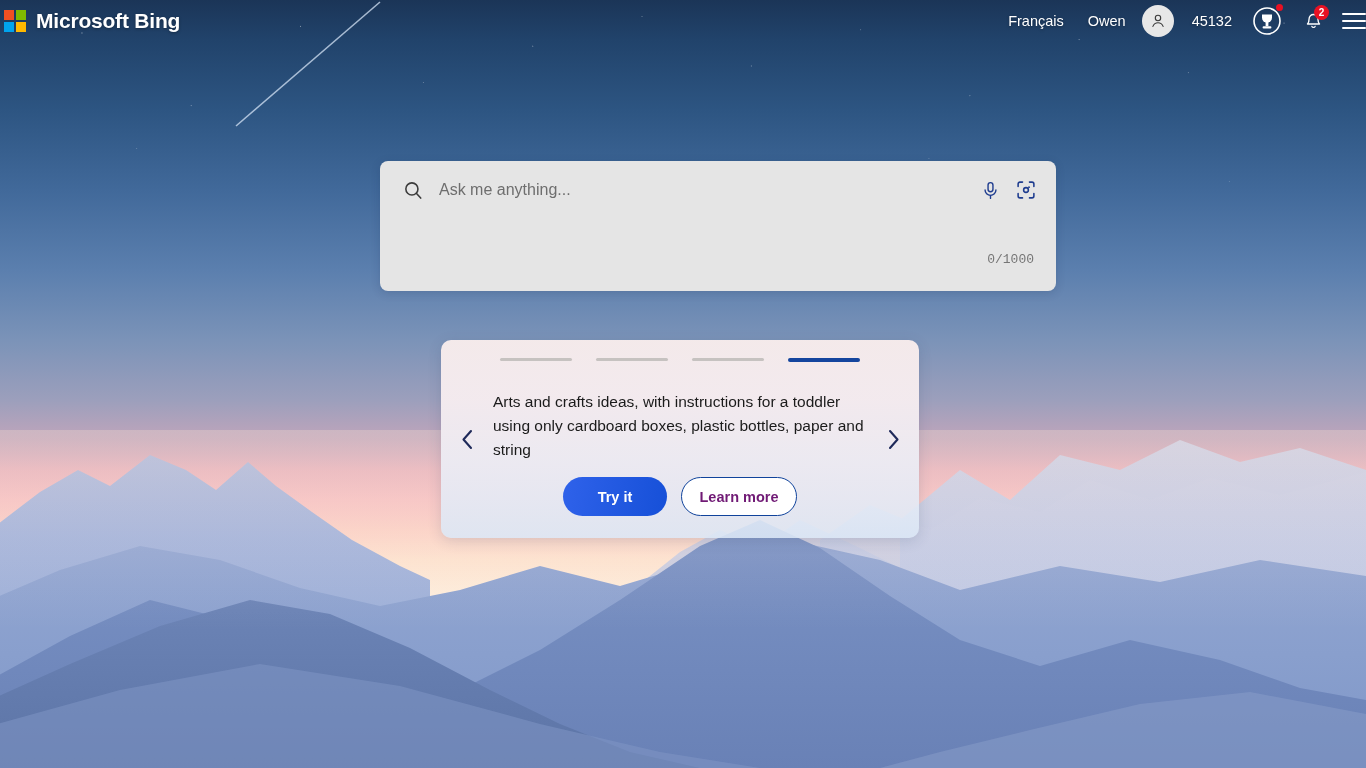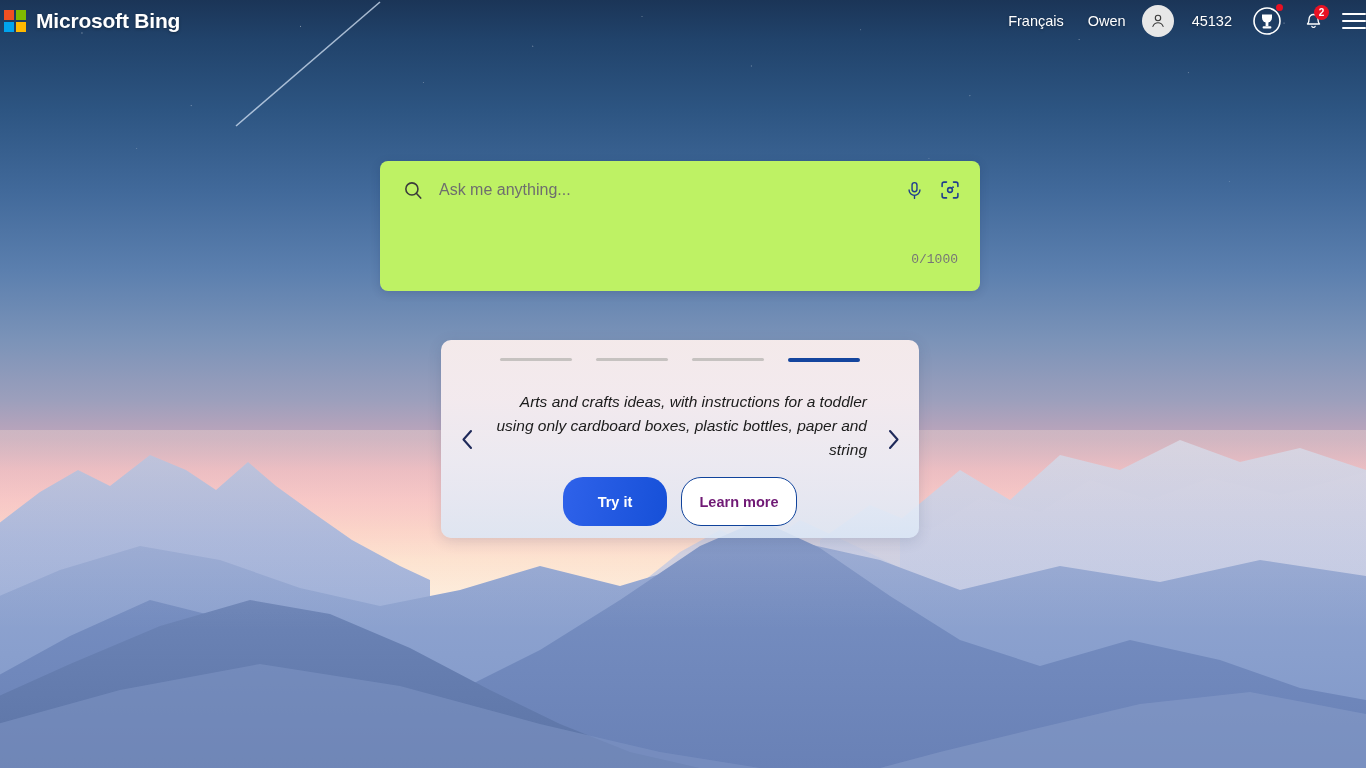--- a/index.html
+++ b/index.html
@@ -211,22 +211,22 @@
     display: block;
     height: 2px;
     background: #ffffff;
     border-radius: 1px;
   }
 
   
   .searchbox {
     position: absolute;
     left: 380px; top: 161px;
-    width: 600px; height: 130px;
-    background: #bef264;
+    width: 676px; height: 130px;
+    background: #e5e5e5;
     border-radius: 8px;
     box-shadow: 0 2px 10px rgba(20,40,80,.18);
     z-index: 20;
   }
   .search-row {
     position: absolute;
     left: 0; top: 0; right: 0; height: 58px;
     display: flex;
     align-items: center;
     padding: 0 16px 0 22px;
@@ -288,34 +288,33 @@
   }
   .progress-bar.active { background: #14459e; height: 4px; }
 
   .card-body {
     position: absolute;
     left: 52px; right: 52px; top: 50px;
   }
   .card-text {
     font-size: 15.5px;
     line-height: 24px;
-    font-style: italic;
     color: #1b1b1b;
-    text-align: right;
+    text-align: left;
   }
 
   .card-buttons {
     position: absolute;
     left: 0; right: 0; top: 137px;
     display: flex;
     justify-content: center;
     gap: 14px;
   }
   .btn {
-    height: 49px;
+    height: 39px;
     border-radius: 20px;
     font-family: "Liberation Sans", sans-serif;
     font-size: 14.5px;
     font-weight: 600;
     cursor: pointer;
     display: flex;
     align-items: center;
     justify-content: center;
     border: none;
   }

